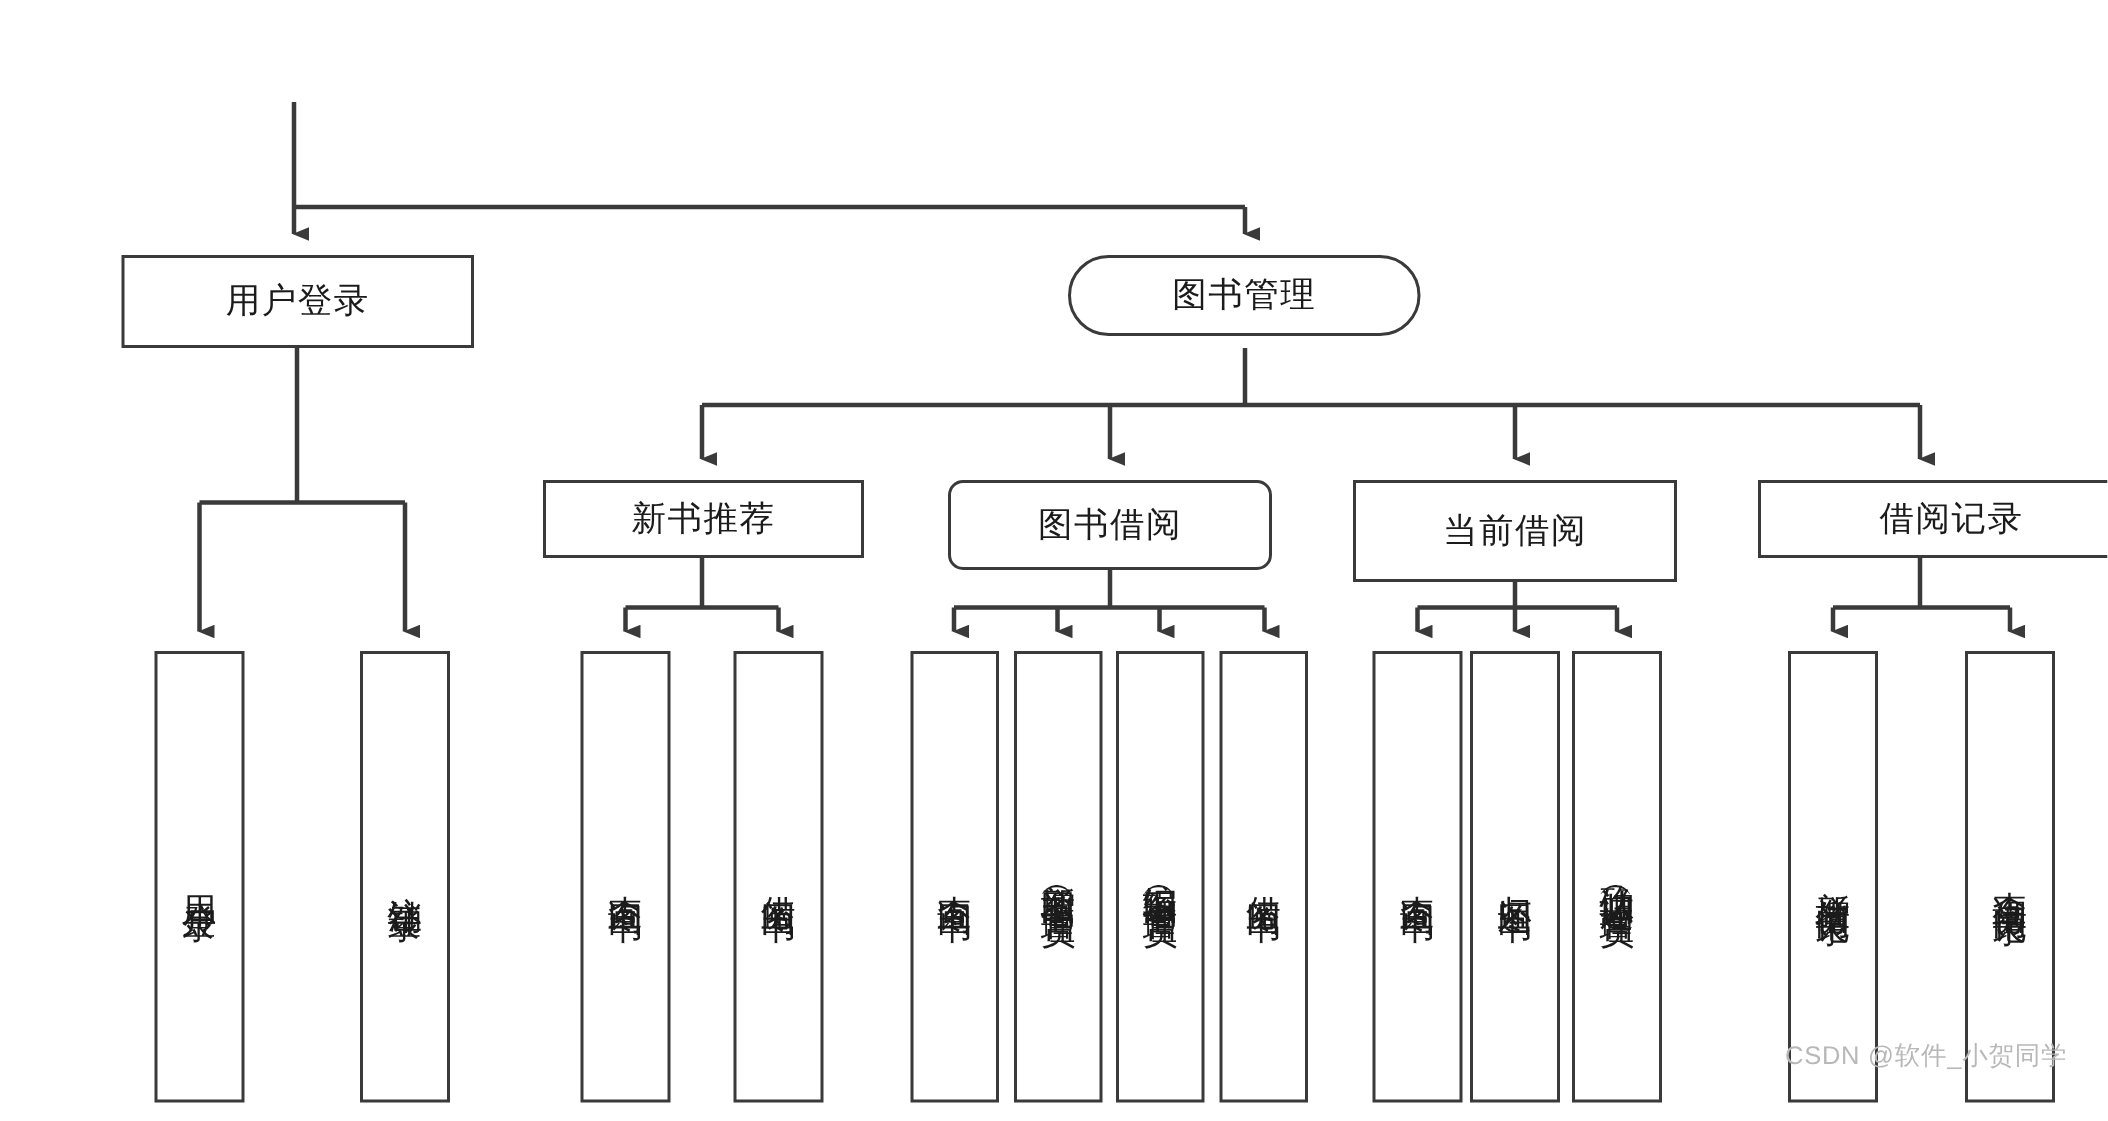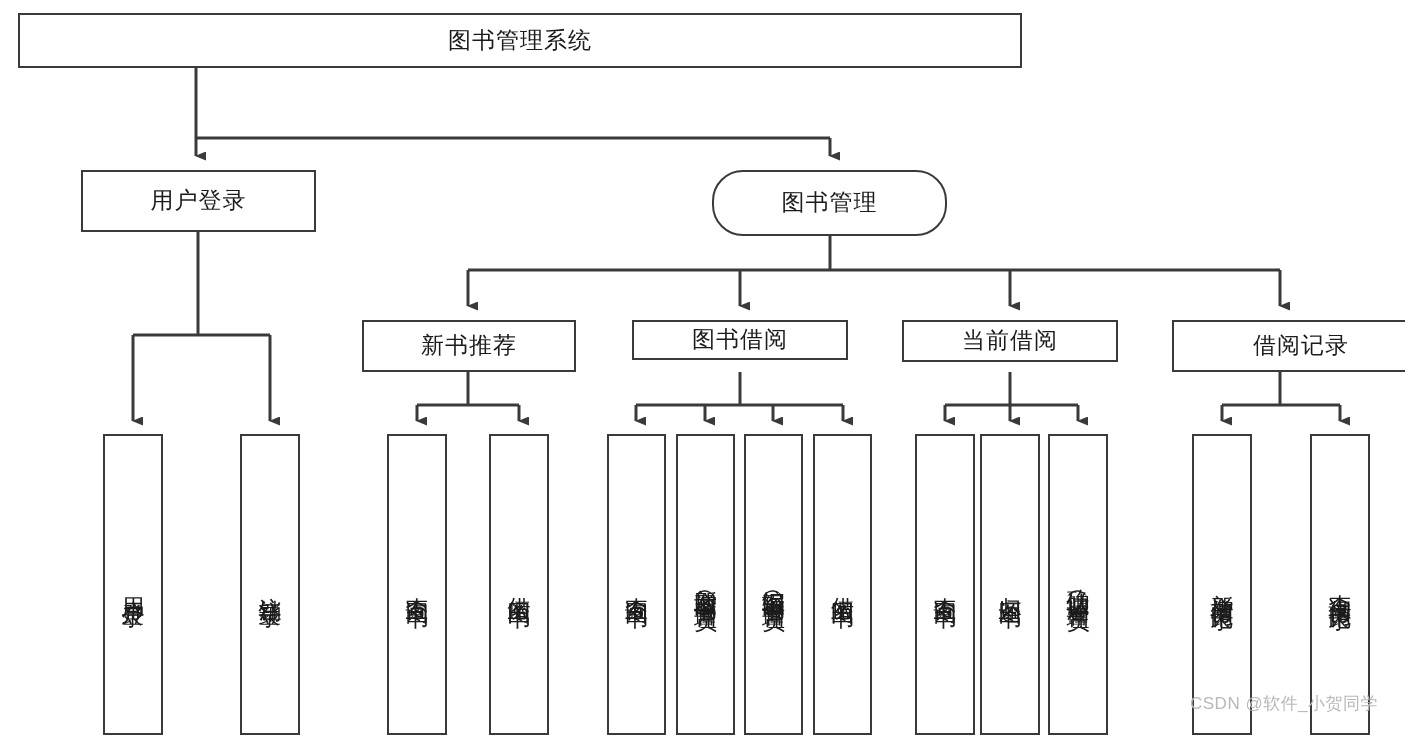--- a/index.html
+++ b/index.html
@@ -109,38 +109,35 @@
       <path d="M1010,405 L1010,421" marker-end="url(#arrowhead)"></path>
       <path d="M1078,405 L1078,421" marker-end="url(#arrowhead)"></path>
 
       <path d="M1280,372 L1280,405"></path>
       <path d="M1222,405 L1340,405"></path>
       <path d="M1222,405 L1222,421" marker-end="url(#arrowhead)"></path>
       <path d="M1340,405 L1340,421" marker-end="url(#arrowhead)"></path>
     </g>
   </svg>
 
-  <div class="node-box node-h" style="left:18px; top:13px; width:1004px; height:55px;">
-    <span>图书管理系统</span>
-  </div>
 
   <div class="node-box node-h" style="left:81px; top:170px; width:235px; height:62px;">
     <span>用户登录</span>
   </div>
-  <div class="node-box node-h" style="left:712px; top:170px; width:235px; height:66px;border-radius:31px;">
+  <div class="node-box node-h" style="left:712px; top:170px; width:235px; height:54px;border-radius:31px;">
     <span>图书管理</span>
   </div>
 
   <div class="node-box node-h" style="left:362px; top:320px; width:214px; height:52px;font-family:Liberation Serif, serif;">
     <span>新书推荐</span>
   </div>
-  <div class="node-box node-h" style="left:632px; top:320px; width:216px; height:40px;">
+  <div class="node-box node-h" style="left:632px; top:320px; width:216px; height:60px;border-radius:10px;">
     <span>图书借阅</span>
   </div>
-  <div class="node-box node-h" style="left:902px; top:320px; width:216px; height:42px;">
+  <div class="node-box node-h" style="left:902px; top:320px; width:216px; height:68px;">
     <span>当前借阅</span>
   </div>
   <div class="node-box node-h" style="left:1172px; top:320px; width:258px; height:52px;">
     <span>借阅记录</span>
   </div>
 
   <div class="node-box node-v" style="left:103px; top:434px; width:60px; height:301px;">
     <span>用户登录</span>
   </div>
   <div class="node-box node-v" style="left:240px; top:434px; width:60px; height:301px;">

